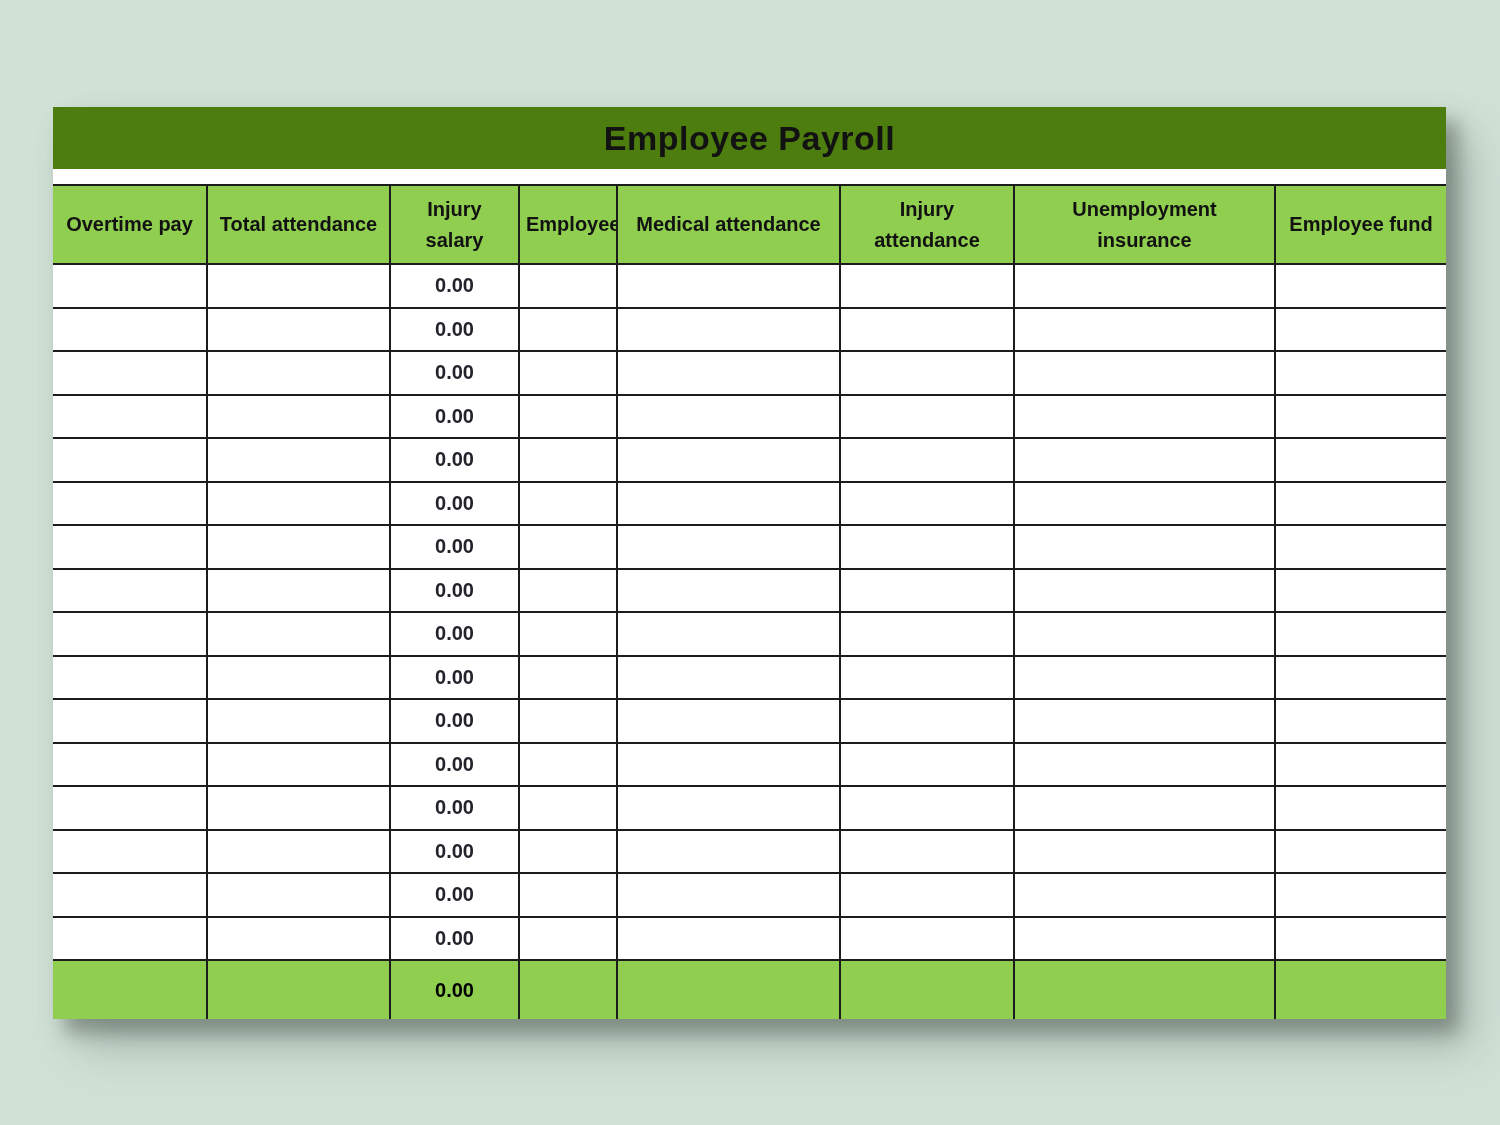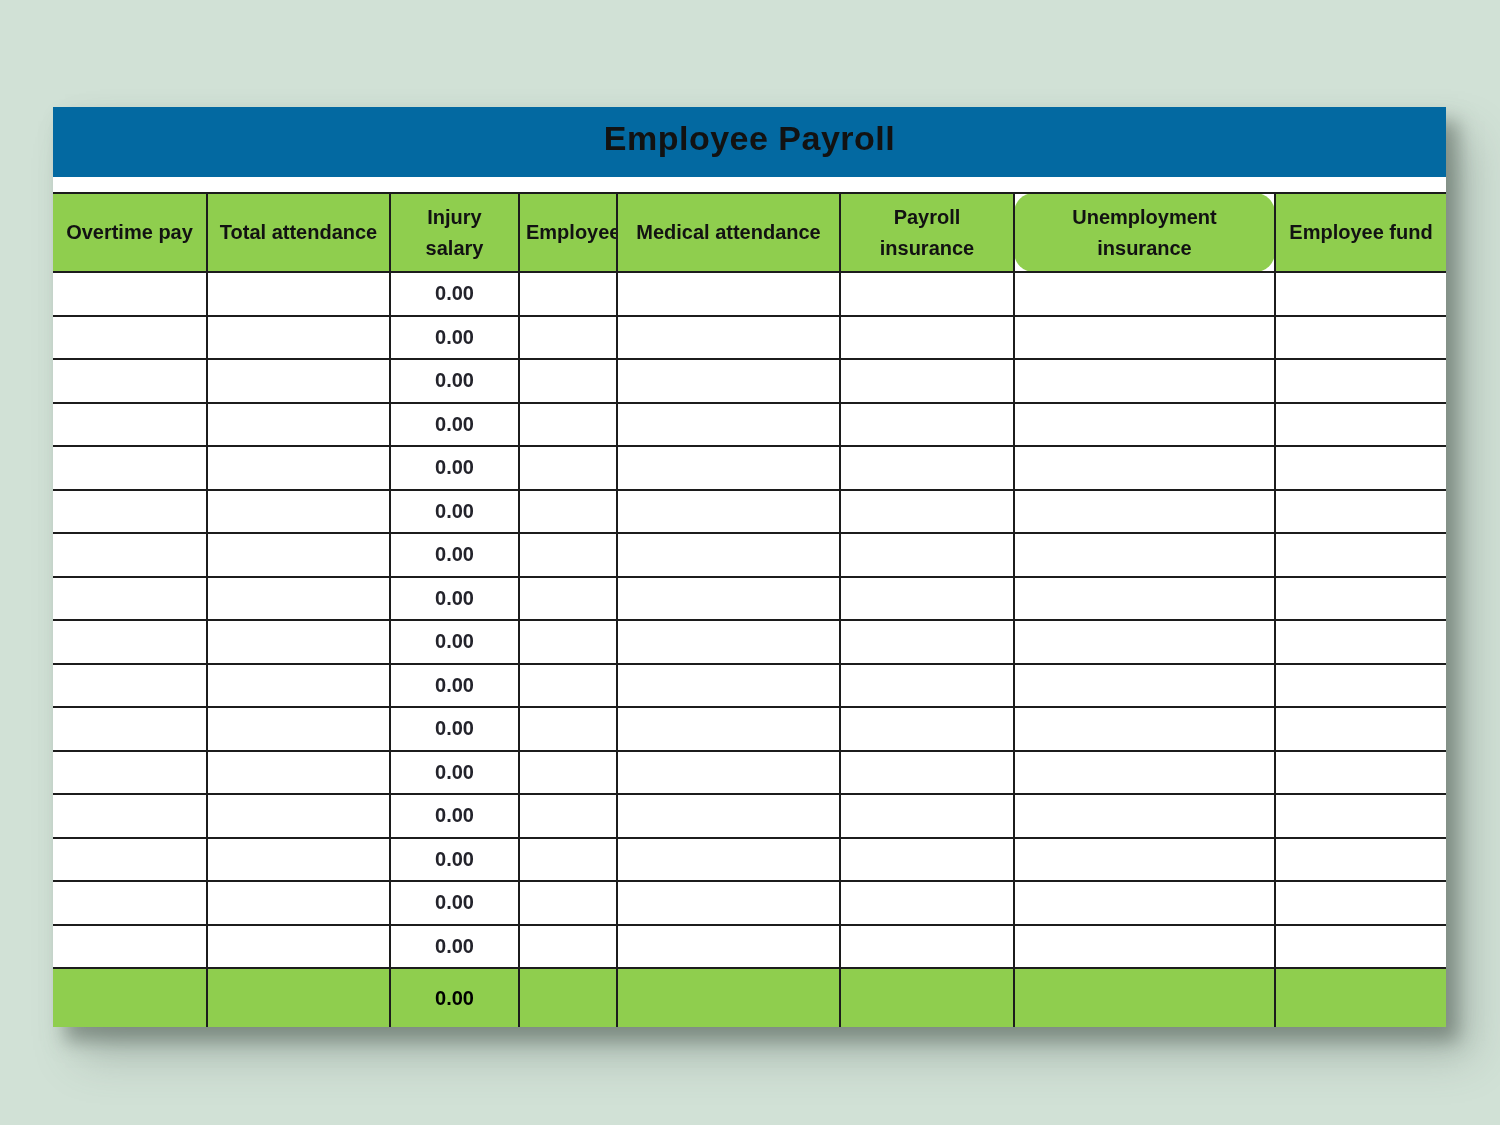--- a/index.html
+++ b/index.html
@@ -14,23 +14,23 @@
   .sheet {
     position: absolute;
     left: 53px;
     top: 107px;
     width: 1393px;
     background: #ffffff;
     box-shadow: 12px 14px 18px rgba(84, 96, 88, 0.55),
                 26px 30px 42px rgba(84, 96, 88, 0.28);
   }
   .title-bar {
-    height: 70px;
+    height: 62px;
     line-height: 62px;
-    background: #0369a1;
+    background: #4d7c0f;
     text-align: center;
     font-size: 34px;
     font-weight: 800;
     color: #121212;
     letter-spacing: 0.5px;
   }
   .title-separator {
     height: 15px;
     background: #ffffff;
   }
@@ -54,21 +54,21 @@
   table.payroll td:last-child { border-right: none; }
 
   thead tr { height: 79px; }
   thead th {
     background: #8fce4e;
     font-size: 20px;
     font-weight: 700;
     color: #121212;
     line-height: 1.55;
   }
-  thead th.two-line { padding: 0 20px; border-radius: 20px; }
+  thead th.two-line { padding: 0 20px; }
 
   tbody tr.data-row { height: 43.5px; }
   tbody td {
     background: #ffffff;
     font-size: 20px;
     font-weight: 700;
     color: #23232b;
   }
   tr.total-row { height: 59px; }
   tr.total-row td {
@@ -96,21 +96,21 @@
         <col style="width: 261px;">
         <col style="width: 171px;">
       </colgroup>
     <thead>
       <tr id="header-row">
           <th>Overtime pay</th>
           <th>Total attendance</th>
           <th>Injury salary</th>
           <th>Employee</th>
           <th>Medical attendance</th>
-          <th>Payroll insurance</th>
+          <th>Injury attendance</th>
           <th class="two-line">Unemployment insurance</th>
           <th>Employee fund</th>
         </tr>
     </thead>
     <tbody id="data-body">
         <tr class="data-row">
           <td></td>
           <td></td>
           <td>0.00</td>
           <td></td>

